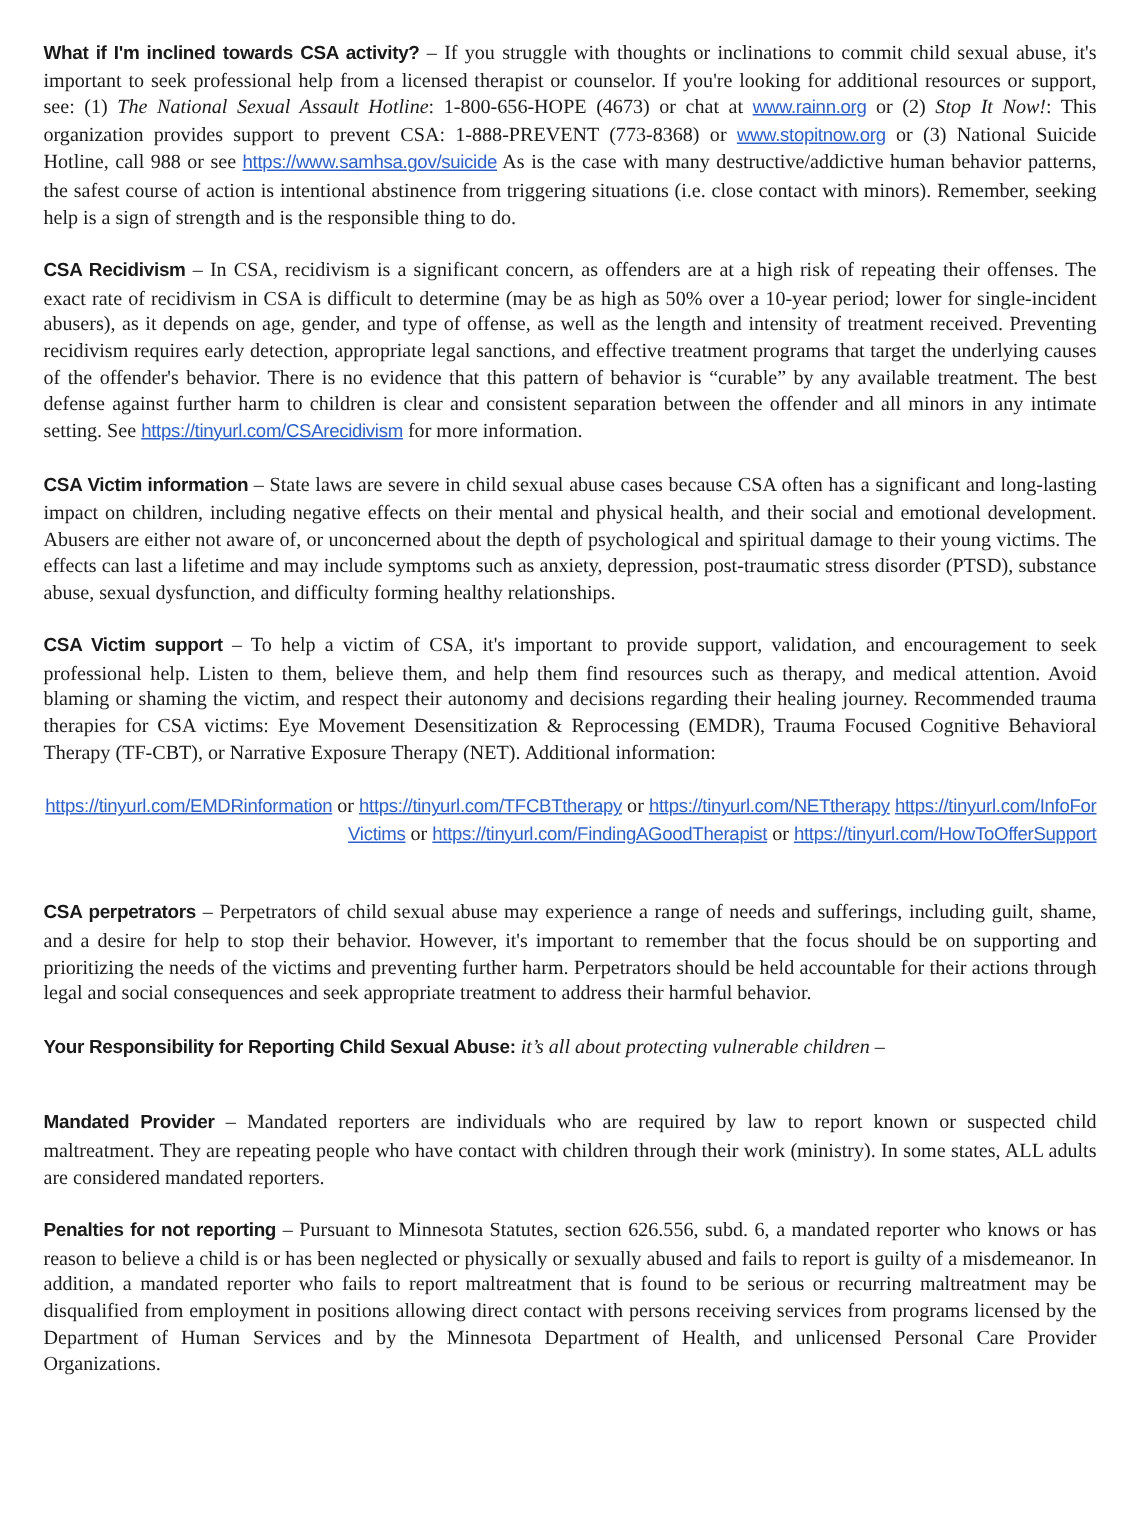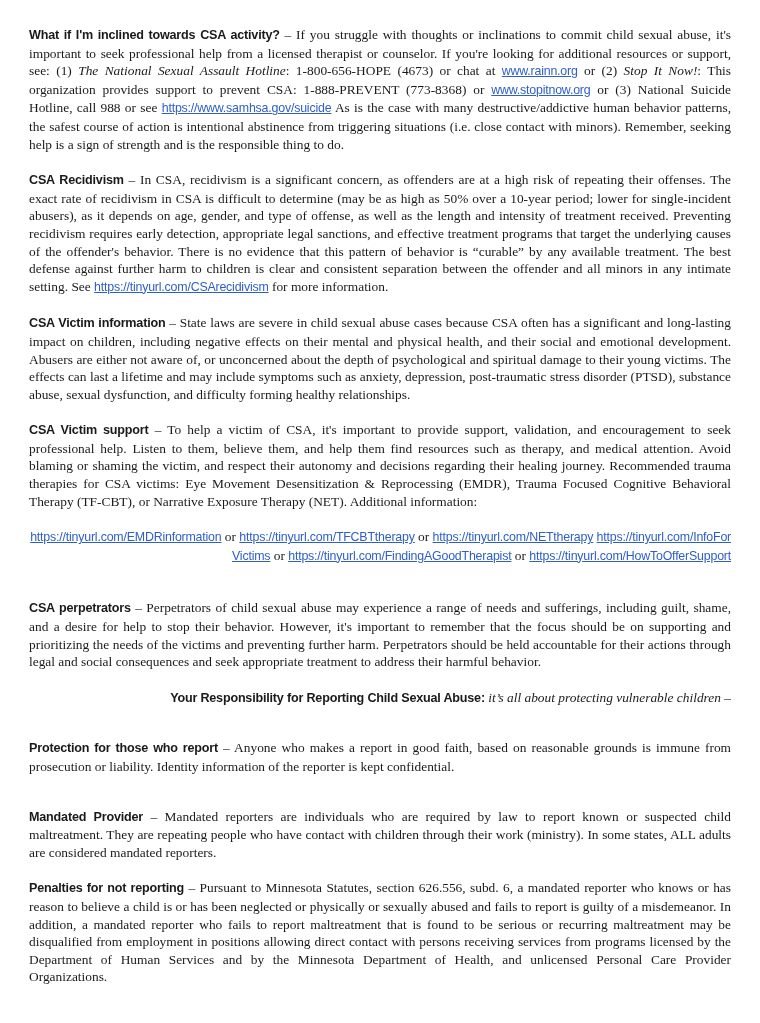--- a/index.html
+++ b/index.html
@@ -53,27 +53,24 @@
   </p>
 
   <p class="links-block">
     <a class="link" href="#">https://tinyurl.com/EMDRinformation</a><span> or </span><a class="link" href="#">https://tinyurl.com/TFCBTtherapy</a><span> or </span><a class="link" href="#">https://tinyurl.com/NETtherapy</a><span> </span><a class="link" href="#">https://tinyurl.com/InfoForVictims</a><span> or </span><a class="link" href="#">https://tinyurl.com/FindingAGoodTherapist</a><span> or </span><a class="link" href="#">https://tinyurl.com/HowToOfferSupport</a>
   </p>
 
   <p class="para">
     <span class="head">CSA perpetrators</span><span> – </span><span>Perpetrators of child sexual abuse may experience a range of needs and sufferings, including guilt, shame, and a desire for help to stop their behavior. However, it's important to remember that the focus should be on supporting and prioritizing the needs of the victims and preventing further harm. Perpetrators should be held accountable for their actions through legal and social consequences and seek appropriate treatment to address their harmful behavior.</span>
   </p>
 
-  <p class="para gap-lg" style="text-align:right;">
+  <p class="para gap-lg" style="text-align:left;">
     <span class="head">Your Responsibility for Reporting Child Sexual Abuse:</span><span class="italic"> it’s all about protecting vulnerable children –</span>
   </p>
 
-  <p class="para gap-lg">
-    <span class="head">Protection for those who report</span><span> – </span><span>Anyone who makes a report in good faith, based on reasonable grounds is immune from prosecution or liability. Identity information of the reporter is kept confidential.</span>
-  </p>
 
   <p class="para">
     <span class="head">Mandated Provider</span><span> – </span><span>Mandated reporters are individuals who are required by law to report known or suspected child maltreatment. They are repeating people who have contact with children through their work (ministry). In some states, ALL adults are considered mandated reporters.</span>
   </p>
 
   <p class="para">
     <span class="head">Penalties for not reporting</span><span> – </span><span>Pursuant to Minnesota Statutes, section 626.556, subd. 6, a mandated reporter who knows or has reason to believe a child is or has been neglected or physically or sexually abused and fails to report is guilty of a misdemeanor. In addition, a mandated reporter who fails to report maltreatment that is found to be serious or recurring maltreatment may be disqualified from employment in positions allowing direct contact with persons receiving services from programs licensed by the Department of Human Services and by the Minnesota Department of Health, and unlicensed Personal Care Provider Organizations.</span>
   </p>
 
 </div>

